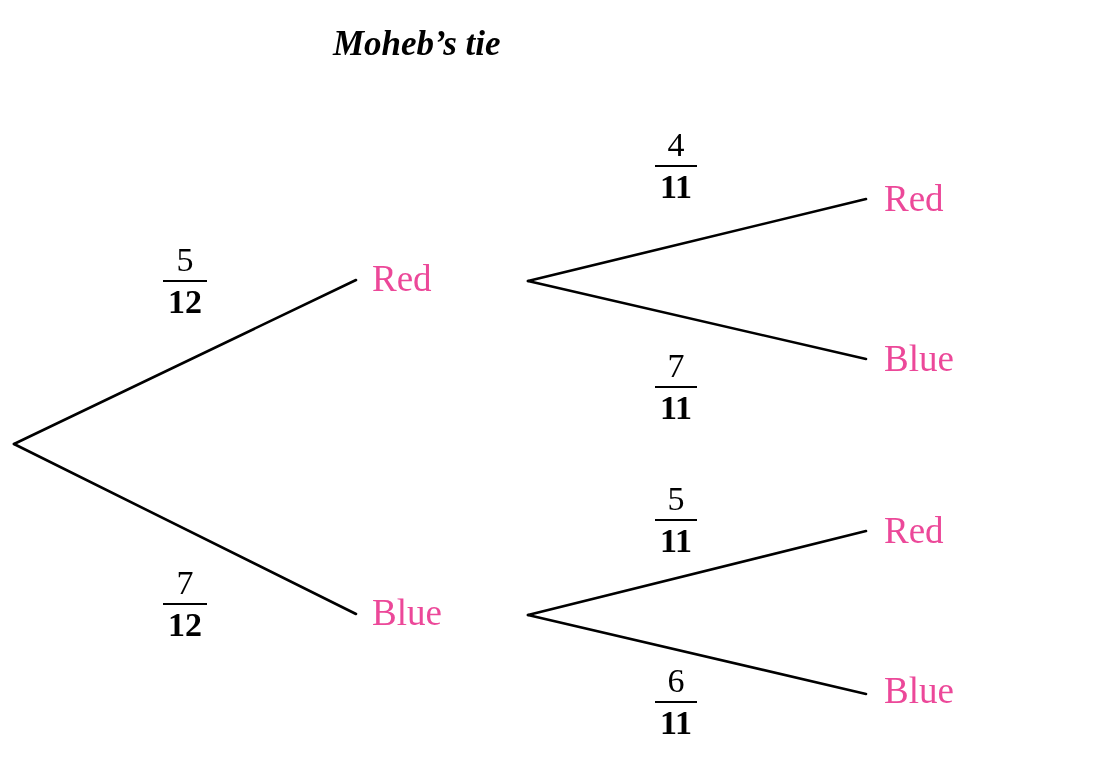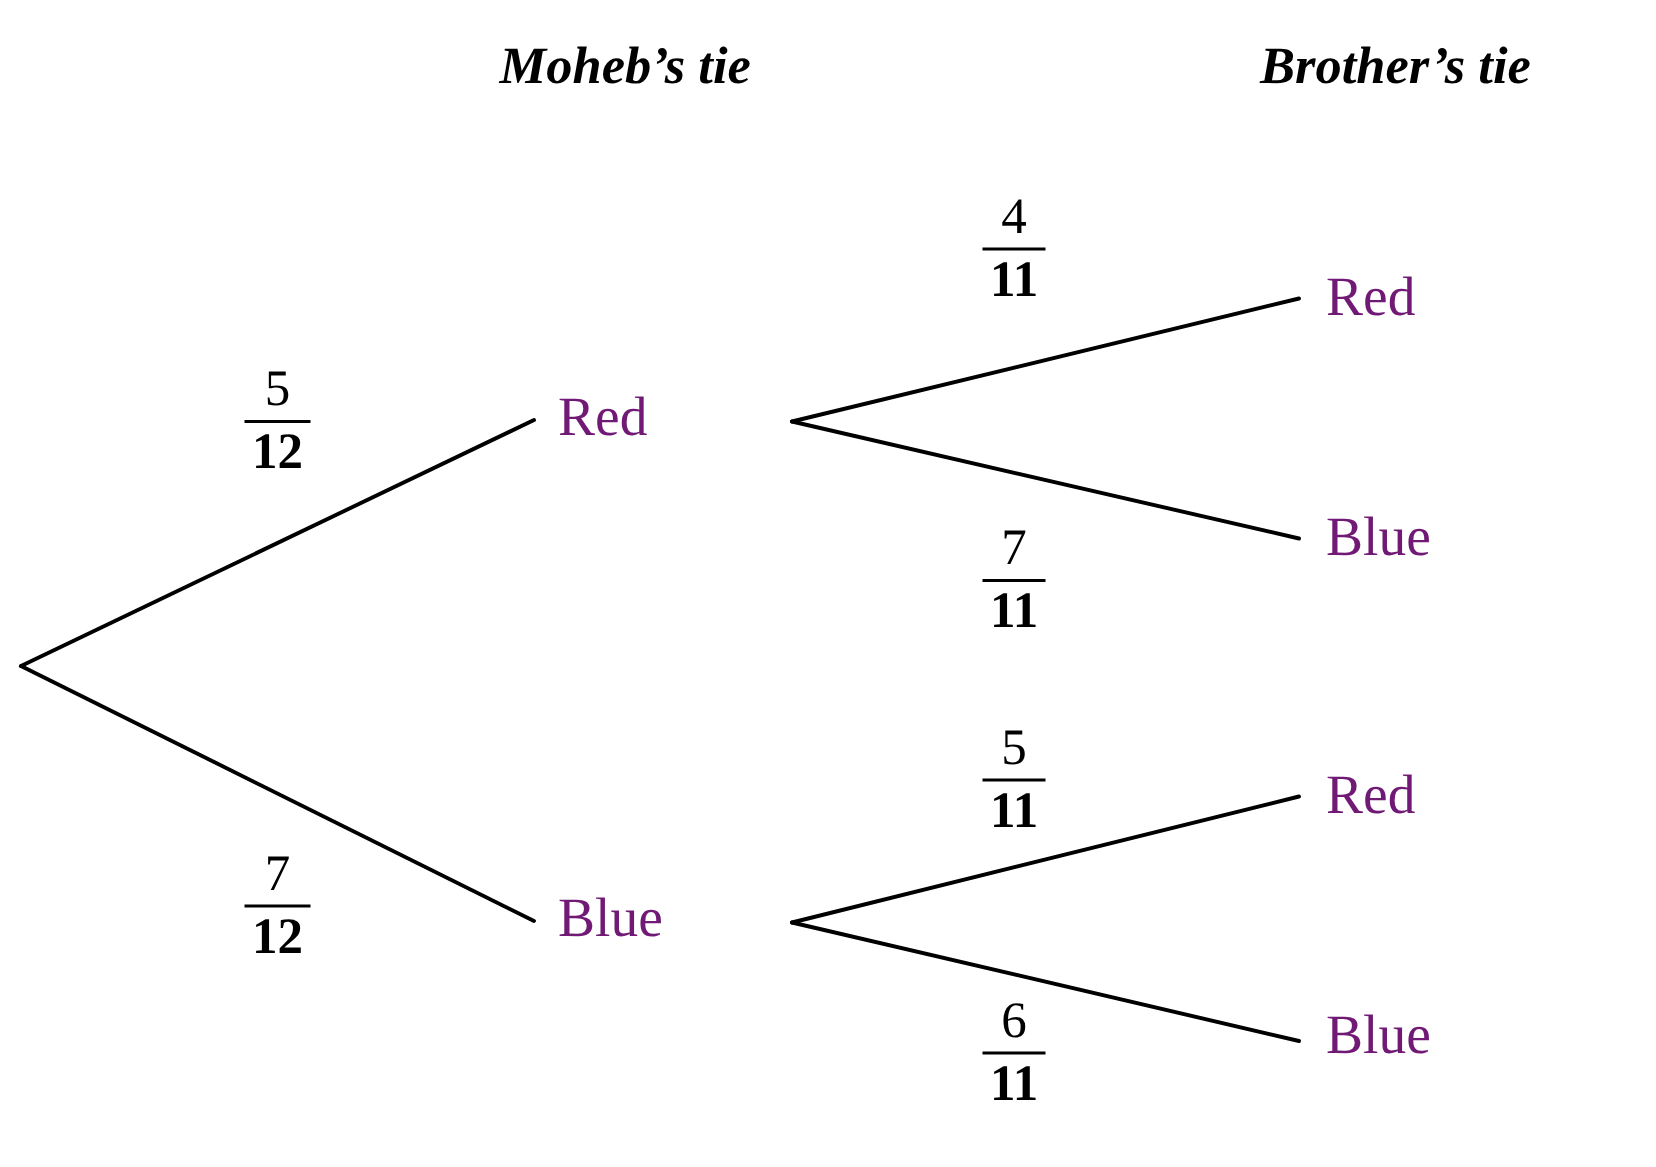--- a/index.html
+++ b/index.html
@@ -30,21 +30,21 @@
     font-size: 35px;
     line-height: 1;
     white-space: nowrap;
     color: #000000;
   }
   .node-label {
     position: absolute;
     font-size: 37px;
     line-height: 1;
     white-space: nowrap;
-    color: #701a75;
+    color: #ec4899;
   }
   .frac {
     position: absolute;
     display: inline-block;
     text-align: center;
     font-size: 34px;
     line-height: 1.02;
     color: #000000;
   }
   .frac .num {
@@ -71,21 +71,20 @@
   <svg id="tree-svg" viewBox="0 0 1104 778" xmlns="http://www.w3.org/2000/svg">
     <line x1="14" y1="444" x2="356" y2="280" stroke="#000000" stroke-width="2.6" stroke-linecap="round"></line>
     <line x1="14" y1="444" x2="356" y2="614" stroke="#000000" stroke-width="2.6" stroke-linecap="round"></line>
     <line x1="528" y1="281" x2="866" y2="199" stroke="#000000" stroke-width="2.6" stroke-linecap="round"></line>
     <line x1="528" y1="281" x2="866" y2="359" stroke="#000000" stroke-width="2.6" stroke-linecap="round"></line>
     <line x1="528" y1="615" x2="866" y2="531" stroke="#000000" stroke-width="2.6" stroke-linecap="round"></line>
     <line x1="528" y1="615" x2="866" y2="694" stroke="#000000" stroke-width="2.6" stroke-linecap="round"></line>
   </svg>
 
   <div class="col-header" style="left:333px; top:26px;">Moheb’s tie</div>
-  <div class="col-header" style="left:840px; top:26px;">Brother’s tie</div>
 
   <div class="node-label" style="left:372px; top:260px;">Red</div>
   <div class="node-label" style="left:372px; top:594px;">Blue</div>
 
   <div class="node-label" style="left:884px; top:180px;">Red</div>
   <div class="node-label" style="left:884px; top:340px;">Blue</div>
   <div class="node-label" style="left:884px; top:512px;">Red</div>
   <div class="node-label" style="left:884px; top:672px;">Blue</div>
 
   <div class="frac" style="left:163px; top:243px;">

